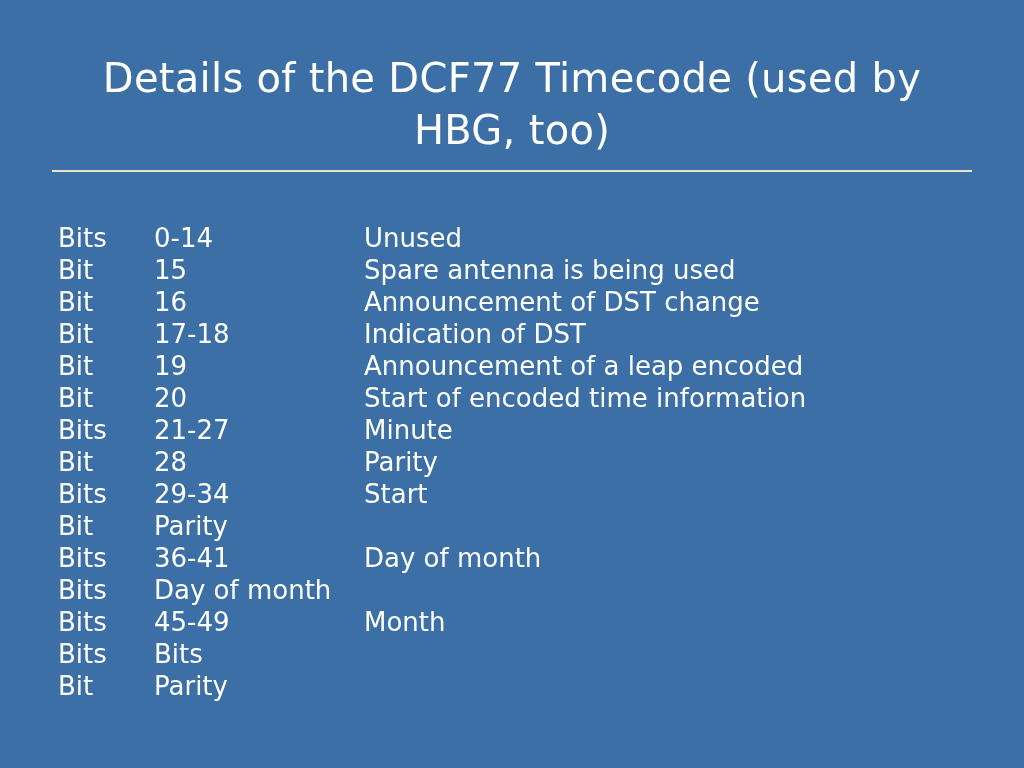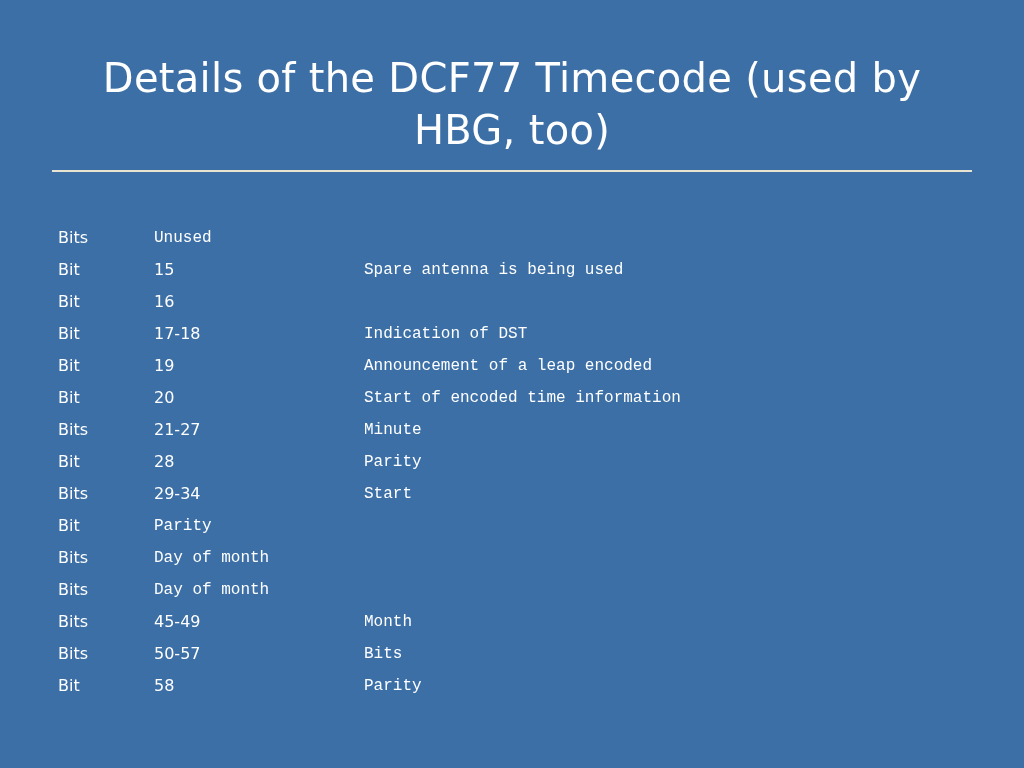--- a/index.html
+++ b/index.html
@@ -45,59 +45,60 @@
     position: absolute;
     left: 58px;
     top: 222px;
     width: 900px;
   }
   .row {
     display: flex;
     align-items: center;
     height: 32px;
     color: #ffffff;
-    font-size: 16px;
+    font-size: 26px;
     line-height: 32px;
     white-space: nowrap;
   }
   .col-label {
     width: 96px;
     flex: 0 0 96px;
   }
   .col-bits {
     width: 210px;
     flex: 0 0 210px;
   }
   .col-desc {
     flex: 1 1 auto;
-    font-family: Liberation Mono, monospace;
   }
 </style>
 </head>
 <body>
 
 <div class="slide">
 
   <div class="slide-title">Details of the DCF77 Timecode (used by HBG, too)</div>
 
   <div class="title-rule"></div>
 
   <div class="content">
     <div class="row">
       <span class="col-label">Bits</span>
+      <span class="col-bits">0-14</span>
       <span class="col-desc">Unused</span>
     </div>
     <div class="row">
       <span class="col-label">Bit</span>
       <span class="col-bits">15</span>
       <span class="col-desc">Spare antenna is being used</span>
     </div>
     <div class="row">
       <span class="col-label">Bit</span>
       <span class="col-bits">16</span>
+      <span class="col-desc">Announcement of DST change</span>
     </div>
     <div class="row">
       <span class="col-label">Bit</span>
       <span class="col-bits">17-18</span>
       <span class="col-desc">Indication of DST</span>
     </div>
     <div class="row">
       <span class="col-label">Bit</span>
       <span class="col-bits">19</span>
       <span class="col-desc">Announcement of a leap encoded</span>
@@ -121,36 +122,35 @@
       <span class="col-label">Bits</span>
       <span class="col-bits">29-34</span>
       <span class="col-desc">Start</span>
     </div>
     <div class="row">
       <span class="col-label">Bit</span>
       <span class="col-desc">Parity</span>
     </div>
     <div class="row">
       <span class="col-label">Bits</span>
+      <span class="col-bits">36-41</span>
       <span class="col-desc">Day of month</span>
     </div>
     <div class="row">
       <span class="col-label">Bits</span>
       <span class="col-desc">Day of month</span>
     </div>
     <div class="row">
       <span class="col-label">Bits</span>
       <span class="col-bits">45-49</span>
       <span class="col-desc">Month</span>
     </div>
     <div class="row">
       <span class="col-label">Bits</span>
-      <span class="col-bits">50-57</span>
       <span class="col-desc">Bits</span>
     </div>
     <div class="row">
       <span class="col-label">Bit</span>
-      <span class="col-bits">58</span>
       <span class="col-desc">Parity</span>
     </div>
   </div>
 
 </div>
 
 </body></html>

